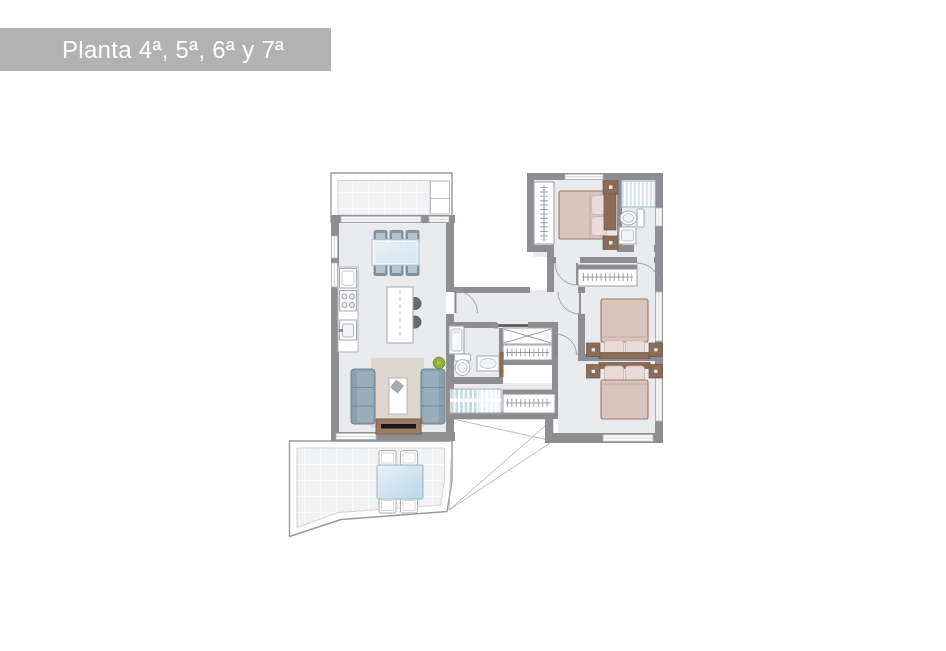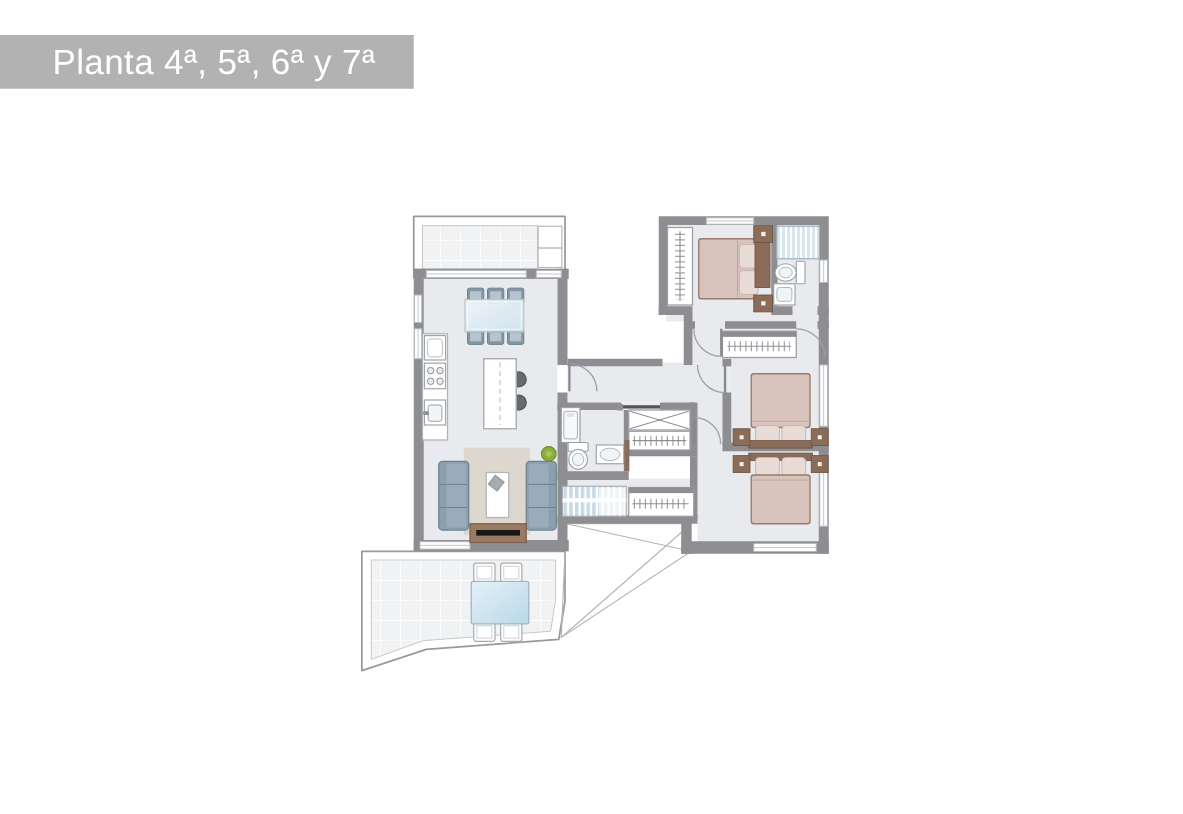--- a/index.html
+++ b/index.html
@@ -1,20 +1,20 @@
 <!DOCTYPE html>
 <html style="--banner_bg: #b2b2b2; --banner_text: #ffffff; --wall: #8e8e92; --floor: #e9eaed; --tile_bg: #f1f2f3; --outline: #9a9a9a; --wood: #8a6c59; --bed: #d8c3bd; --bed_edge: #977b6c; --pillow: #e9dcd7; --sofa: #8ba0af; --sofa_edge: #6d8290; --rug: #ddd7cd; --glass_blue: #cfe3ee; --shower_blue: #d7e6ef; --stairs_blue: #c6d9e5; --plant_green: #8fae3e; --tv_black: #17181a;"><head>
 <meta charset="utf-8">
 <style>
   html,body{margin:0;padding:0;background:#ffffff;}
   .stage{position:relative;width:946px;height:651px;background:#fff;overflow:hidden;
          font-family:"Liberation Sans",sans-serif;}
   .banner{position:absolute;left:0;top:28px;width:331px;height:43px;
           background:var(--banner_bg,#b2b2b2);color:var(--banner_text,#fff);
-          font-size:28px;line-height:43px;padding-left:42px;box-sizing:border-box;
+          font-size:24px;line-height:43px;padding-left:62px;box-sizing:border-box;
           letter-spacing:.3px;font-weight:400;}
   svg{position:absolute;left:0;top:0;}
   .wall{fill:var(--wall,#8e8e92);}
   .floor{fill:var(--floor,#e9eaed);}
   .win{fill:#fcfdfd;stroke:#b3b7ba;stroke-width:.8;}
   .winline{stroke:#c6c9cc;stroke-width:.8;}
   .closet{fill:#ffffff;stroke:#9b9ea1;stroke-width:1;}
   .closetbar{fill:var(--wall,#8e8e92);}
   .tickline{stroke:#8d9196;stroke-width:.9;fill:none;}
   .tickdash{stroke:#85888c;stroke-width:8;fill:none;stroke-dasharray:1 3.4;opacity:.75;}

